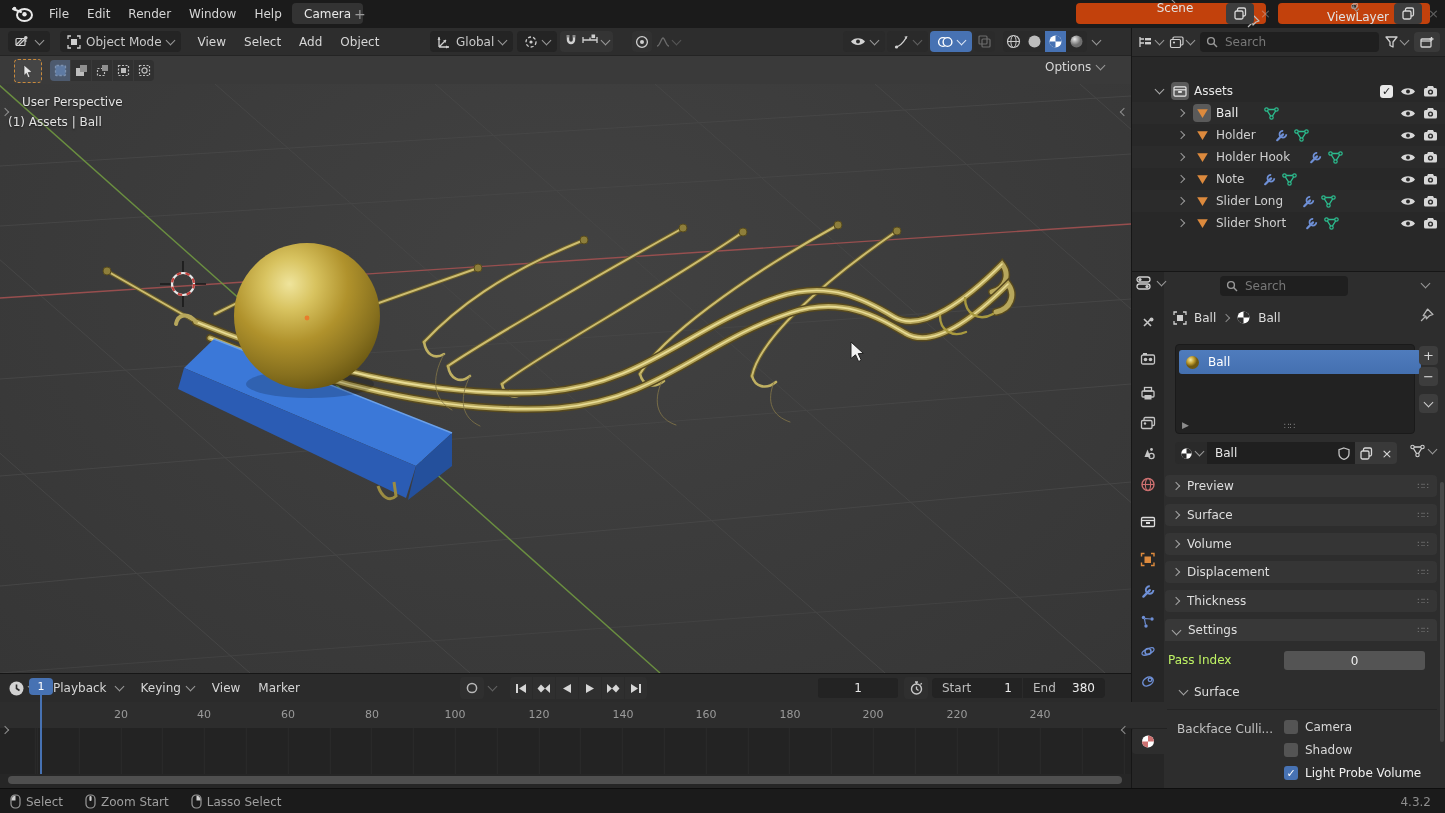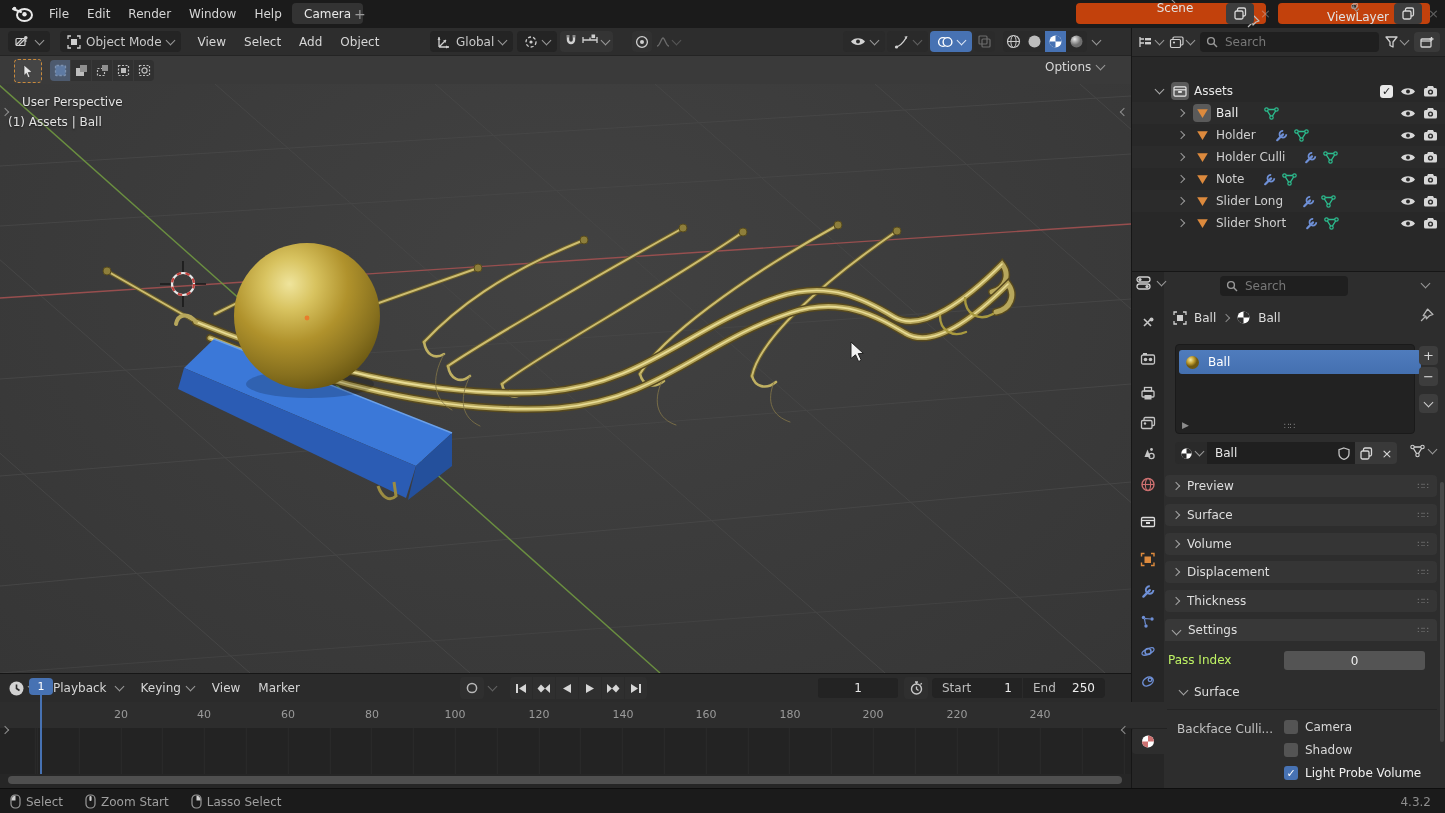--- a/index.html
+++ b/index.html
@@ -550,21 +550,21 @@
         </svg>
     </span>
   </div>
     <div class="ol-row ol-stripe-a" style="top: 118px;">
     <span class="cr" style="margin-left:46px;color:#999"></span>
     <span class="obj-badge" style="margin-left:9px">
       <svg width="13" height="11" viewBox="0 0 13 11">
           <path d="M1.2,1.2 H11.8 L6.5,10 Z" fill="#dd8a3d"></path>
         </svg>
     </span>
-    <span class="ol-label">Holder Culli</span>
+    <span class="ol-label">Holder Hook</span>
     <svg class="wrench" style="margin-left:18px" width="14" height="13" viewBox="0 0 14 13">
         <path d="M12.3,5.2 A3.4,3.4 0 1 1 9.2,1.8" stroke="#6e8fd5" stroke-width="1.8" fill="none"></path>
         <path d="M9,5.4 L3.2,11.2" stroke="#6e8fd5" stroke-width="2.2" stroke-linecap="round"></path>
       </svg>
     <svg style="margin-left:6px" width="15" height="13" viewBox="0 0 15 13">
         <path d="M2.5,2.5 H12.5 L7.5,10.5 Z" fill="none" stroke="#2cbc8e" stroke-width="1.4"></path>
         <circle cx="2.5" cy="2.5" r="1.7" fill="#282828" stroke="#2cbc8e" stroke-width="1.2"></circle>
         <circle cx="12.5" cy="2.5" r="1.7" fill="#282828" stroke="#2cbc8e" stroke-width="1.2"></circle>
         <circle cx="7.5" cy="10.5" r="1.7" fill="#282828" stroke="#2cbc8e" stroke-width="1.2"></circle>
       </svg>
@@ -998,21 +998,21 @@
           <circle cx="6.5" cy="8" r="5" fill="none" stroke="#c8c8c8" stroke-width="1.4"></circle>
           <path d="M6.5,5.5 V8 L8.5,9.5 M5,1 H8 M6.5,1 V3 M10.5,3.5 L11.8,2.3" stroke="#c8c8c8" stroke-width="1.3" fill="none"></path>
         </svg>
     </span>
     <span class="row abs" style="left:932px;top:4px;width:90px;height:20px;background:#232323;border-radius:4px 0 0 4px;padding:0 10px;box-sizing:border-box;justify-content:space-between">
       <span style="color:#bdbdbd">Start</span>
       <span style="color:#ededed">1</span>
     </span>
     <span class="row abs" style="left:1023px;top:4px;width:82px;height:20px;background:#232323;border-radius:0 4px 4px 0;padding:0 10px;box-sizing:border-box;justify-content:space-between">
       <span style="color:#bdbdbd">End</span>
-      <span style="color:#ededed">250</span>
+      <span style="color:#ededed">380</span>
     </span>
   </div>
 
   <div id="tl-ruler">
     <span class="tick" style="left:104px">20</span>
     <span class="tick" style="left:187px">40</span>
     <span class="tick" style="left:271px">60</span>
     <span class="tick" style="left:355px">80</span>
     <span class="tick" style="left:438px">100</span>
     <span class="tick" style="left:522px">120</span>

